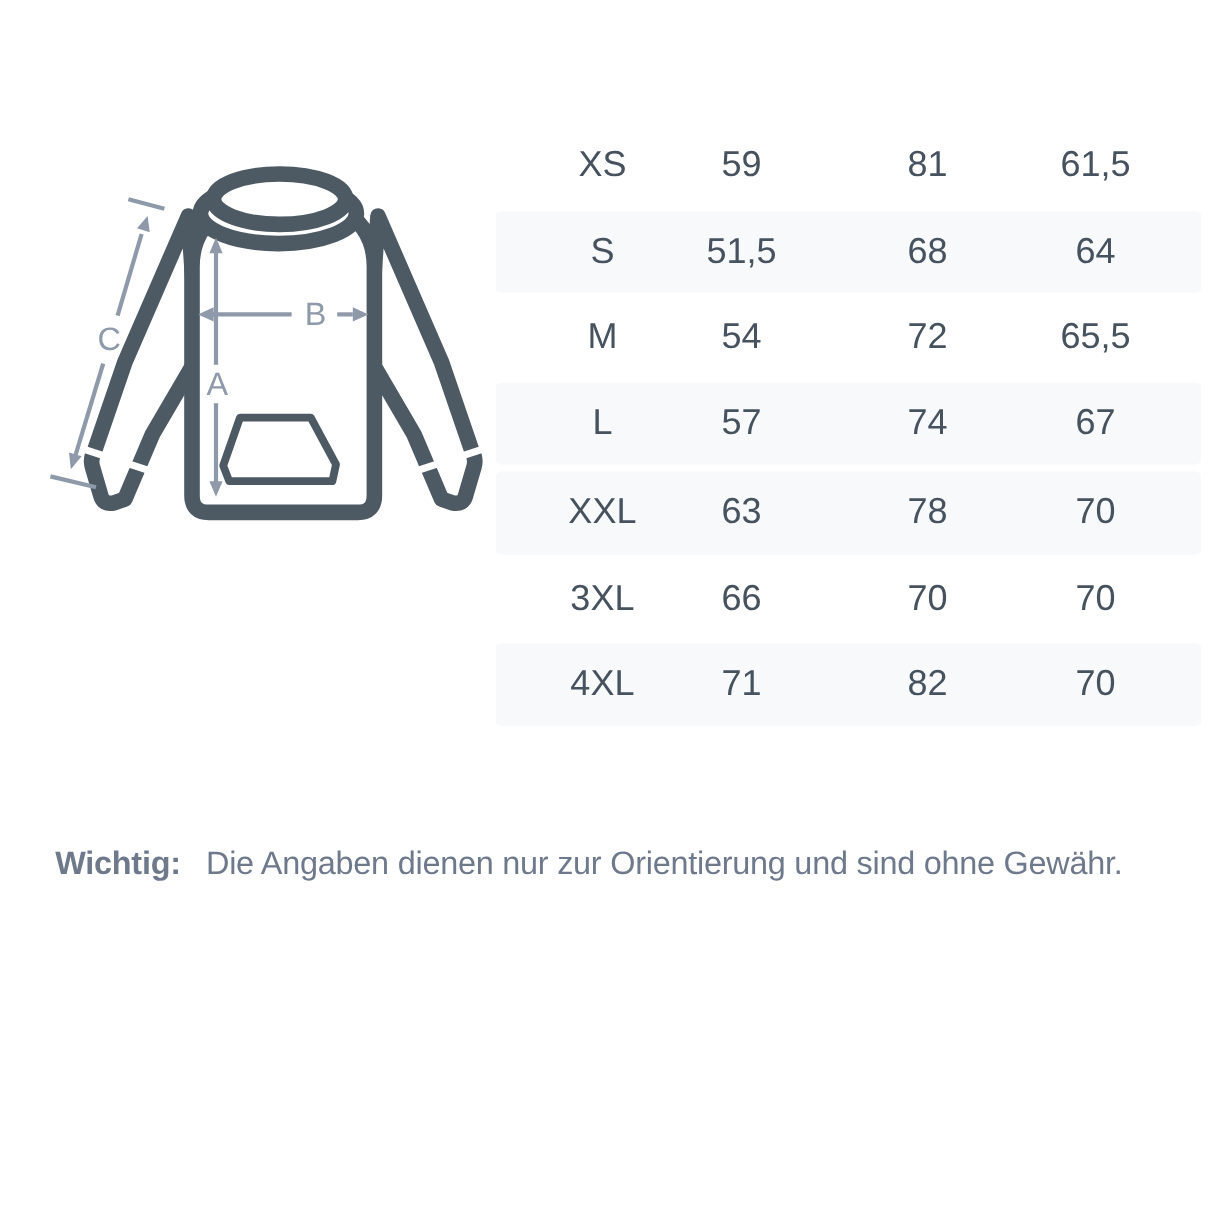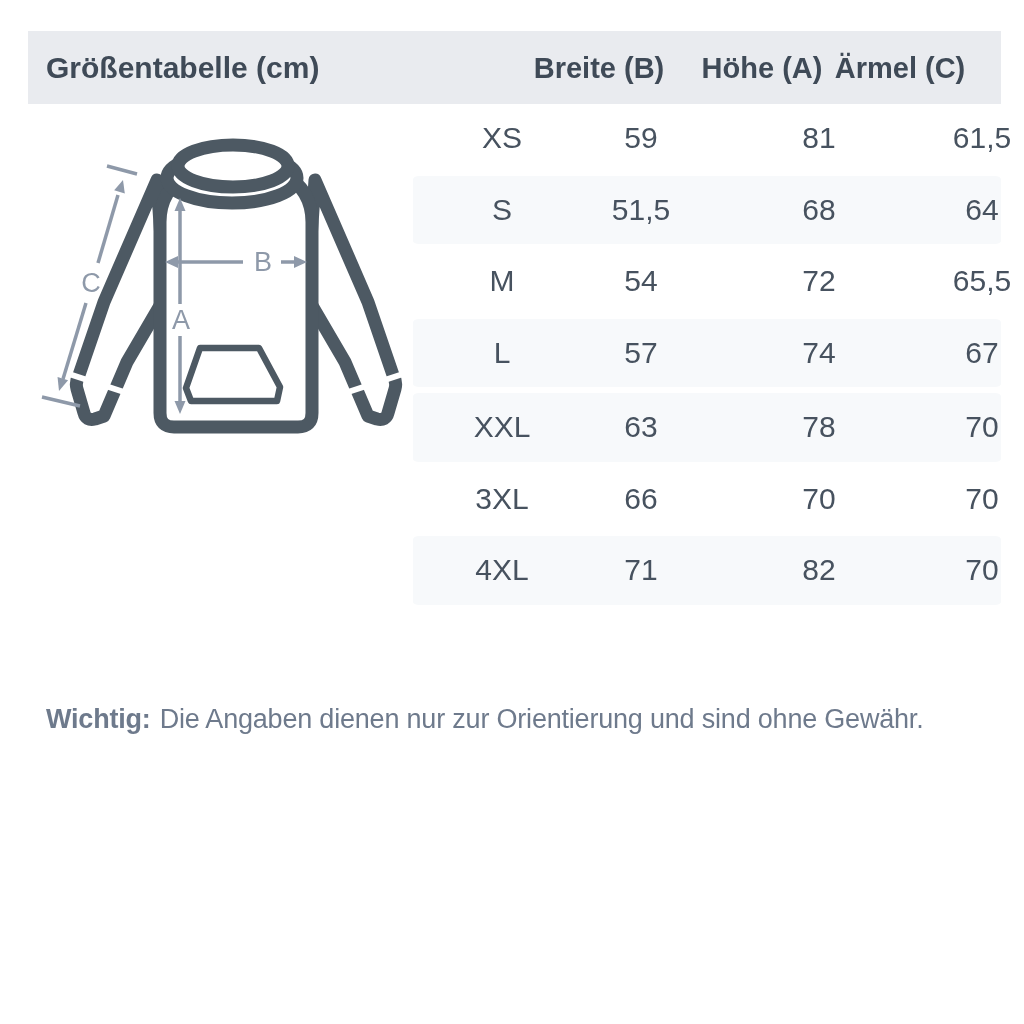--- a/index.html
+++ b/index.html
@@ -20,48 +20,42 @@
     font-size:29px;font-weight:bold;color:#3f4a57;white-space:nowrap;
   }
   .col-head.c1{left:571px;}
   .col-head.c2{left:734px;}
   .col-head.c3{left:872px;}
   
   .size-table{position:absolute;left:413px;top:104px;width:588px;}
   .trow{
     height:68.5px;display:grid;grid-template-columns:116px 116px 194px 86px;
     padding-left:31px;align-items:center;justify-items:center;
-    font-size:30px;color:#47525f;gap:23px;
+    font-size:30px;color:#47525f;
   }
   .trow.striped{
     background:#f7f9fb;background-clip:padding-box;
     border-top:3px solid transparent;border-bottom:3px solid transparent;
     border-radius:6px;
   }
   
   .figure{position:absolute;left:40px;top:130px;width:380px;height:330px;}
   .figure svg{display:block;width:380px;height:330px;}
   
   .footer-note{
     position:absolute;left:46px;top:672px;width:950px;
     font-size:27px;line-height:41px;color:#6e7a8c;letter-spacing:-0.2px;
   }
-  .footer-note strong{font-weight:bold;color:#6e7a8c;margin-right:9px;}
+  .footer-note strong{font-weight:bold;color:#6e7a8c;margin-right:21px;}
 </style>
 </head>
 <body>
 
 <div class="canvas">
 
-  <div class="header-bar">
-    <div class="header-title">Größentabelle (cm)</div>
-    <div class="col-head c1">Breite (B)</div>
-    <div class="col-head c2">Höhe (A)</div>
-    <div class="col-head c3">Ärmel (C)</div>
-  </div>
 
   <div class="figure">
     <svg viewBox="0 0 380 330" xmlns="http://www.w3.org/2000/svg">
       <g stroke="#4d5963" stroke-width="13" fill="#ffffff" stroke-linejoin="round">
 
         <path d="M117,50 L64,172 L39,245 Q35,252 37,259 L44,283 Q46,291 55,289 L64,286 L87,232 L125,167 Z"></path>
 
         <path d="M275,50 L328,172 L353,245 Q357,252 355,259 L348,283 Q346,291 337,289 L328,286 L305,232 L267,167 Z"></path>
       </g>
 

